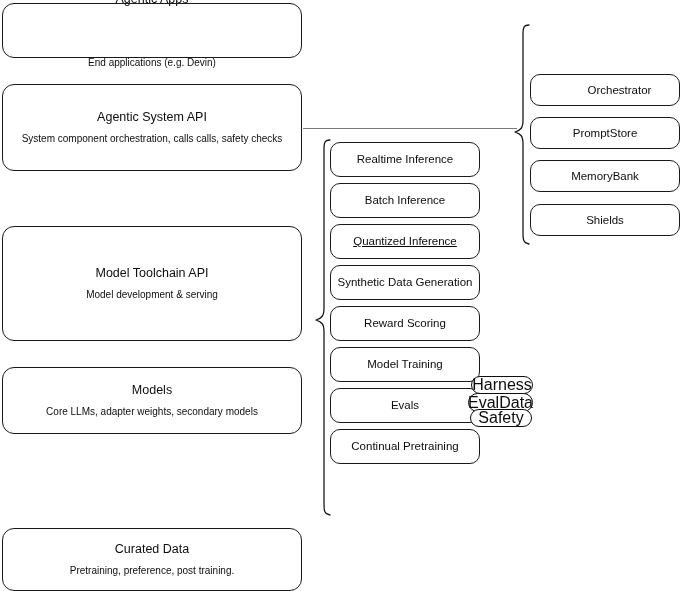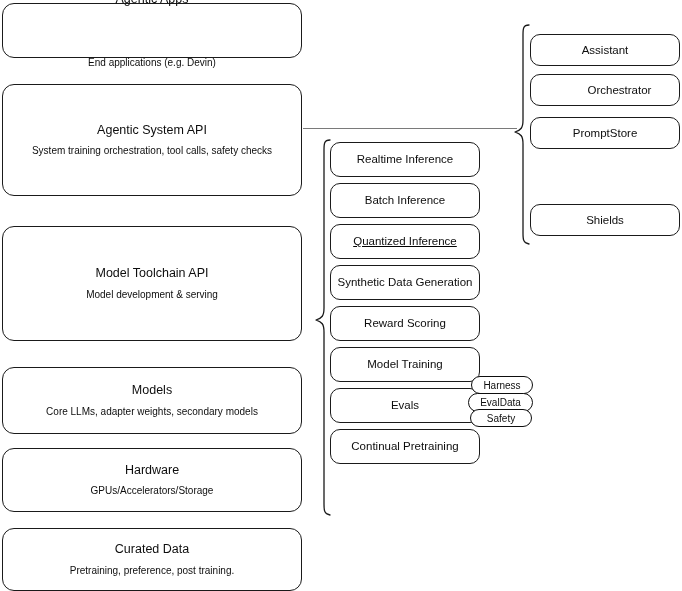--- a/index.html
+++ b/index.html
@@ -70,21 +70,21 @@
   
   .pill {
     position: absolute;
     box-sizing: border-box;
     background: #ffffff;
     border: 1.4px solid #0d0d0d;
     border-radius: 11px;
     display: flex;
     align-items: center;
     justify-content: center;
-    font-size: 10px;
+    font-size: 16px;
     color: #0d0d0d;
     white-space: nowrap;
     z-index: 6;
   }
 
   
   .connector {
     position: absolute;
     background: #7a7a7a;
     height: 1.1px;
@@ -109,39 +109,35 @@
 </head>
 <body>
 
 <div id="canvas">
 
   <div class="box stack-box" style="top:3px;height:55px;gap:43px;">
     <div class="title">Agentic Apps</div>
     <div class="subtitle">End applications (e.g. Devin)</div>
   </div>
 
-  <div class="box stack-box" style="top:84px;height:112px;">
+  <div class="box stack-box" style="top:84px;height:87px;">
     <div class="title">Agentic System API</div>
-    <div class="subtitle">System training orchestration, tool calls, safety checks</div>
+    <div class="subtitle">System component orchestration, calls calls, safety checks</div>
   </div>
 
   <div class="box stack-box" style="top:226px;height:115px;">
     <div class="title">Model Toolchain API</div>
     <div class="subtitle">Model development &amp; serving</div>
   </div>
 
   <div class="box stack-box" style="top:367px;height:67px;">
     <div class="title">Models</div>
     <div class="subtitle">Core LLMs, adapter weights, secondary models</div>
   </div>
 
-  <div class="box stack-box" style="top:448px;height:64px;">
-    <div class="title">Hardware</div>
-    <div class="subtitle">GPUs/Accelerators/Storage</div>
-  </div>
 
   <div class="box stack-box" style="top:528px;height:63px;">
     <div class="title">Curated Data</div>
     <div class="subtitle">Pretraining, preference, post training.</div>
   </div>
 
   <div class="connector" style="left:303px;top:128px;width:214px;"></div>
 
   <div class="brace" style="left:314px;top:138px;width:18px;height:380px;">
     <svg width="18" height="380" viewBox="0 0 18 380">
@@ -183,26 +179,26 @@
   <div class="pill" style="left:471px;top:376px;width:62px;height:18px;">
     <span>Harness</span>
   </div>
   <div class="pill" style="left:468px;top:393px;width:65px;height:19px;">
     <span>EvalData</span>
   </div>
   <div class="pill" style="left:470px;top:409px;width:62px;height:18px;">
     <span>Safety</span>
   </div>
 
-  <div class="box sys-box" style="top:34px;">
-    <div class="title">Assistant</div>
-  </div>
   <div class="box sys-box" style="top:74px;padding-left:29px;">
     <div class="title">Orchestrator</div>
   </div>
   <div class="box sys-box" style="top:117px;">
     <div class="title">PromptStore</div>
   </div>
+  <div class="box sys-box" style="top:160px;">
+    <div class="title">MemoryBank</div>
+  </div>
   <div class="box sys-box" style="top:204px;">
     <div class="title">Shields</div>
   </div>
 
 </div>
 
 </body></html>

